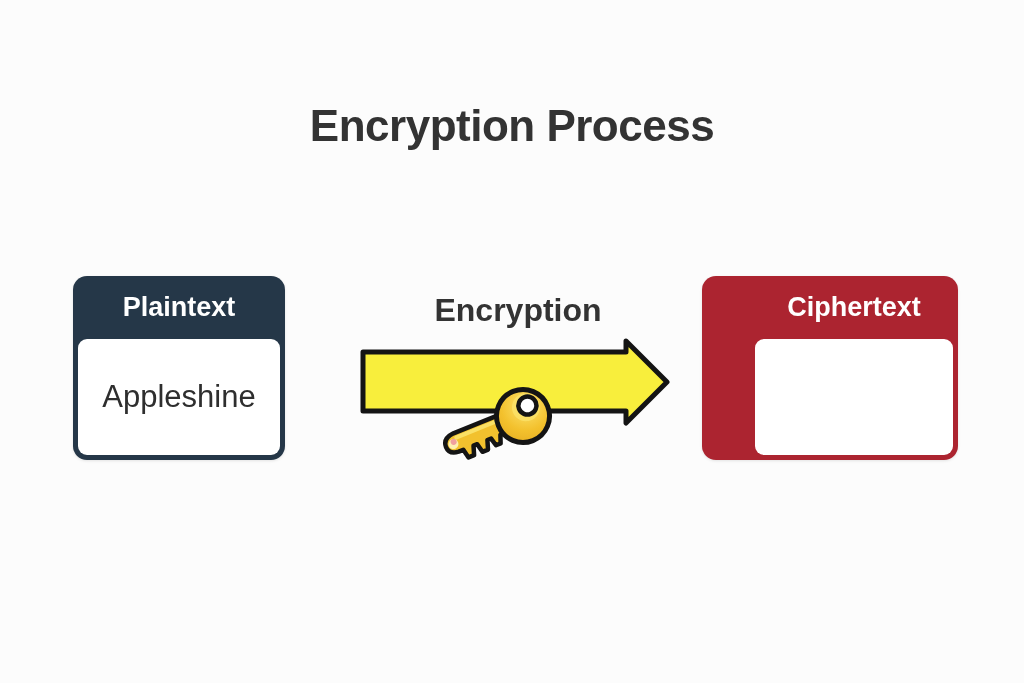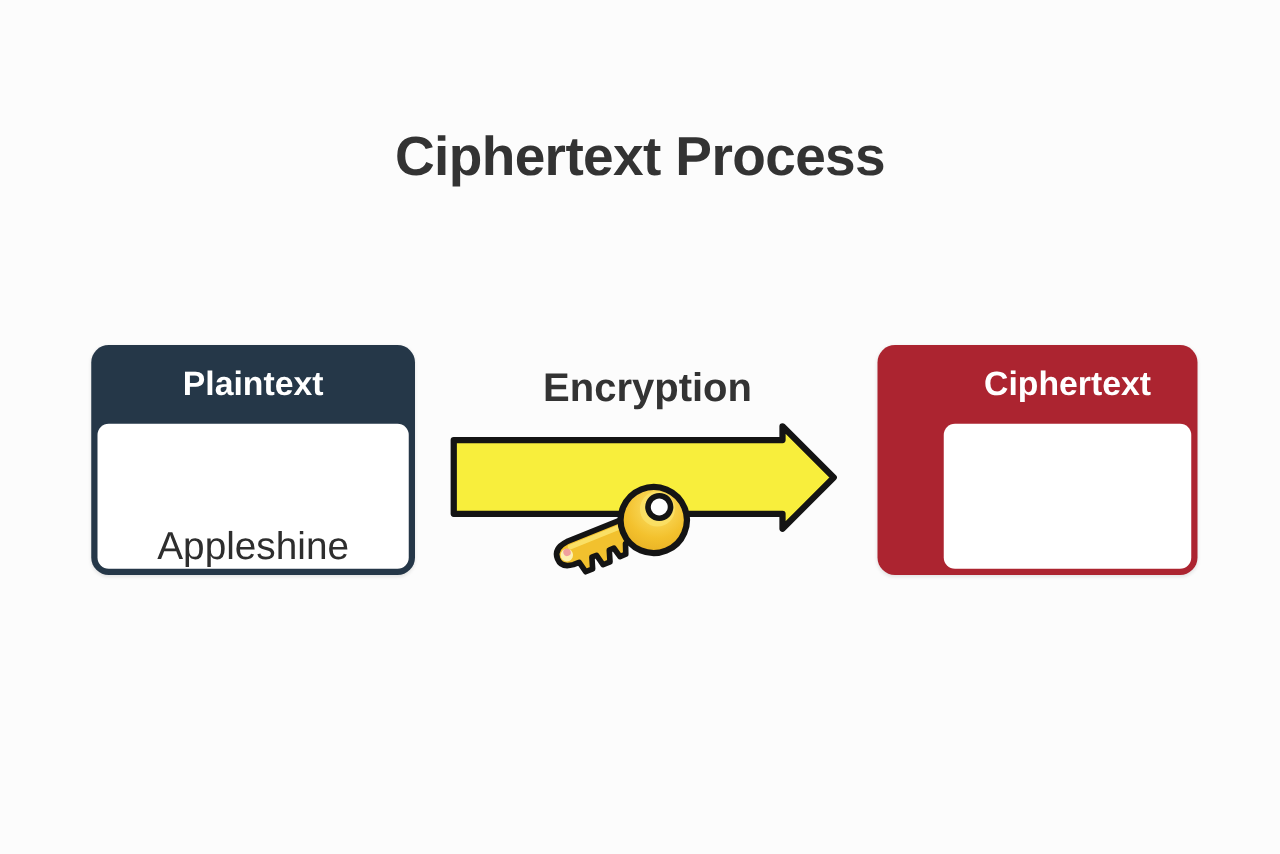--- a/index.html
+++ b/index.html
@@ -16,51 +16,51 @@
     font-size:44px;font-weight:800;letter-spacing:-0.5px;
     color:var(--title-text,#333333);
   }
   .flow-box{
     position:absolute;top:276px;height:184px;
     border-radius:14px;
     box-sizing:border-box;
     display:flex;flex-direction:column;
     box-shadow:0 1px 3px rgba(0,0,0,0.10);
   }
-  .flow-box.plain{left:73px;width:259px;background:var(--plaintext-header-bg,#253748);}
+  .flow-box.plain{left:73px;width:212px;background:var(--plaintext-header-bg,#253748);}
   .flow-box.cipher{left:702px;width:256px;background:var(--ciphertext-header-bg,#ac2430);padding-left:48px;}
   .flow-box .box-header{
     height:63px;flex:0 0 63px;
     display:flex;align-items:center;justify-content:center;
     color:#ffffff;font-size:27px;font-weight:700;
   }
   .flow-box .box-body{
     flex:1;margin:0 5px 5px 5px;
     background:var(--box-body-bg,#ffffff);
     border-radius:9px;
     display:flex;flex-direction:column;align-items:center;justify-content:center;
     color:var(--body-text,#2e2e2e);
   }
-  .plain .box-body{font-size:31px;justify-content:flex-end;}
+  .plain .box-body{font-size:31px;}
   .cipher .box-body{font-size:28px;line-height:1.38;text-align:center;}
   .process-label{
     position:absolute;left:368px;top:292px;width:300px;
     text-align:center;font-size:32px;font-weight:700;
     color:var(--title-text,#333333);
   }
   .arrow-svg{
     position:absolute;left:355px;top:332px;width:330px;height:140px;
   }
 </style>
 </head>
 <body>
 
 <div class="stage">
 
-  <h1 class="page-title">Ciphertext Process</h1>
+  <h1 class="page-title">Encryption Process</h1>
 
   <div class="flow-box plain">
     <div class="box-header">Plaintext</div>
     <div class="box-body">
       <span>Appleshine</span>
     </div>
   </div>
 
   <div class="process-label">Encryption</div>
 

